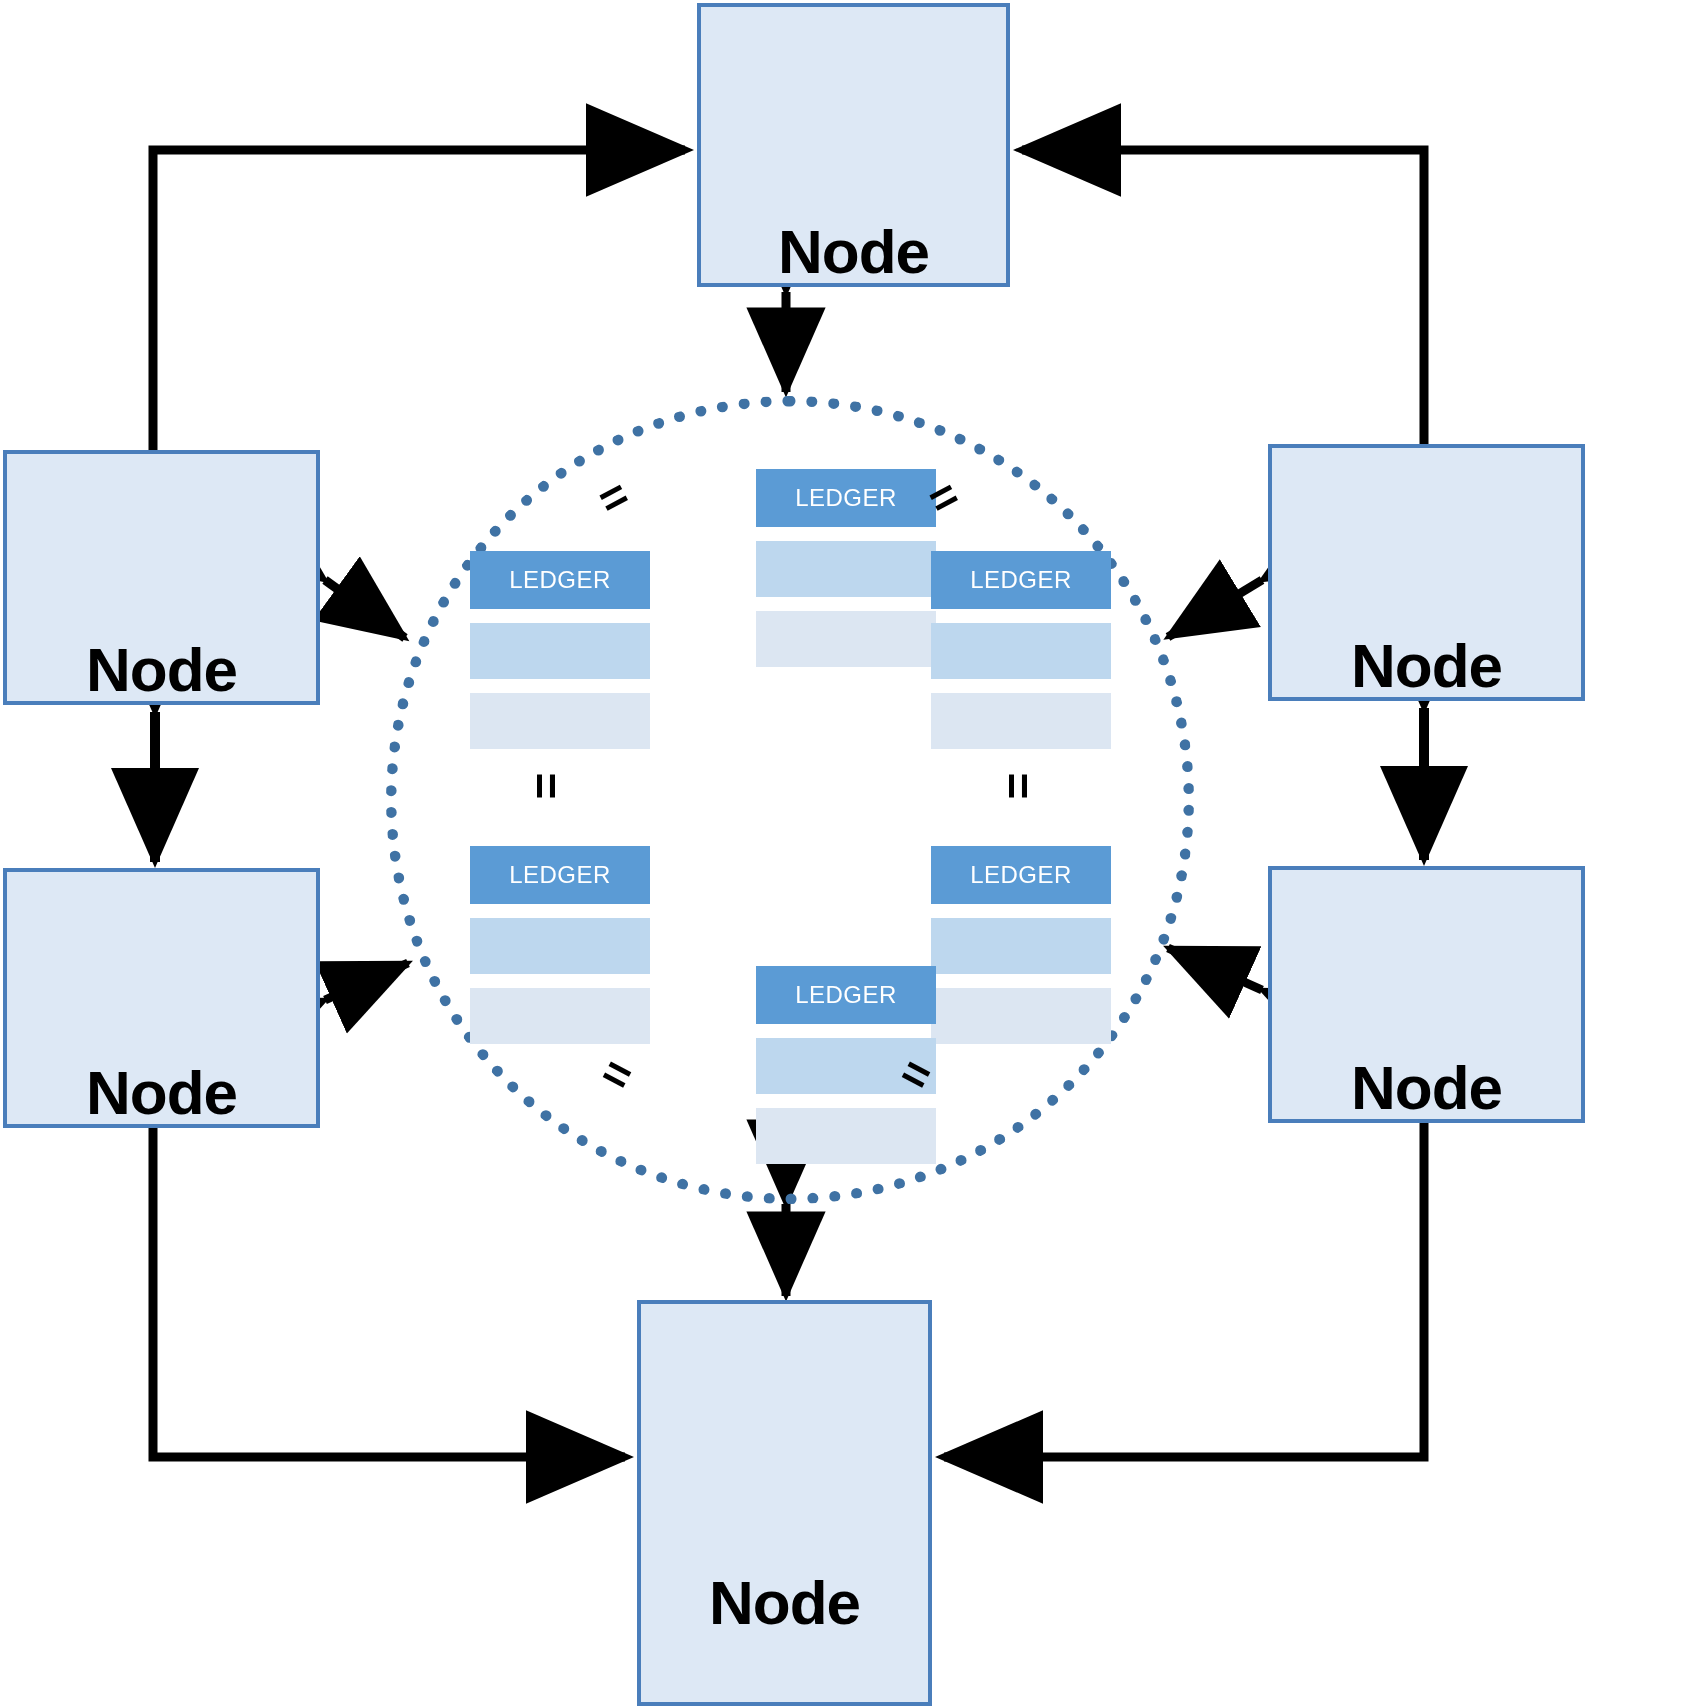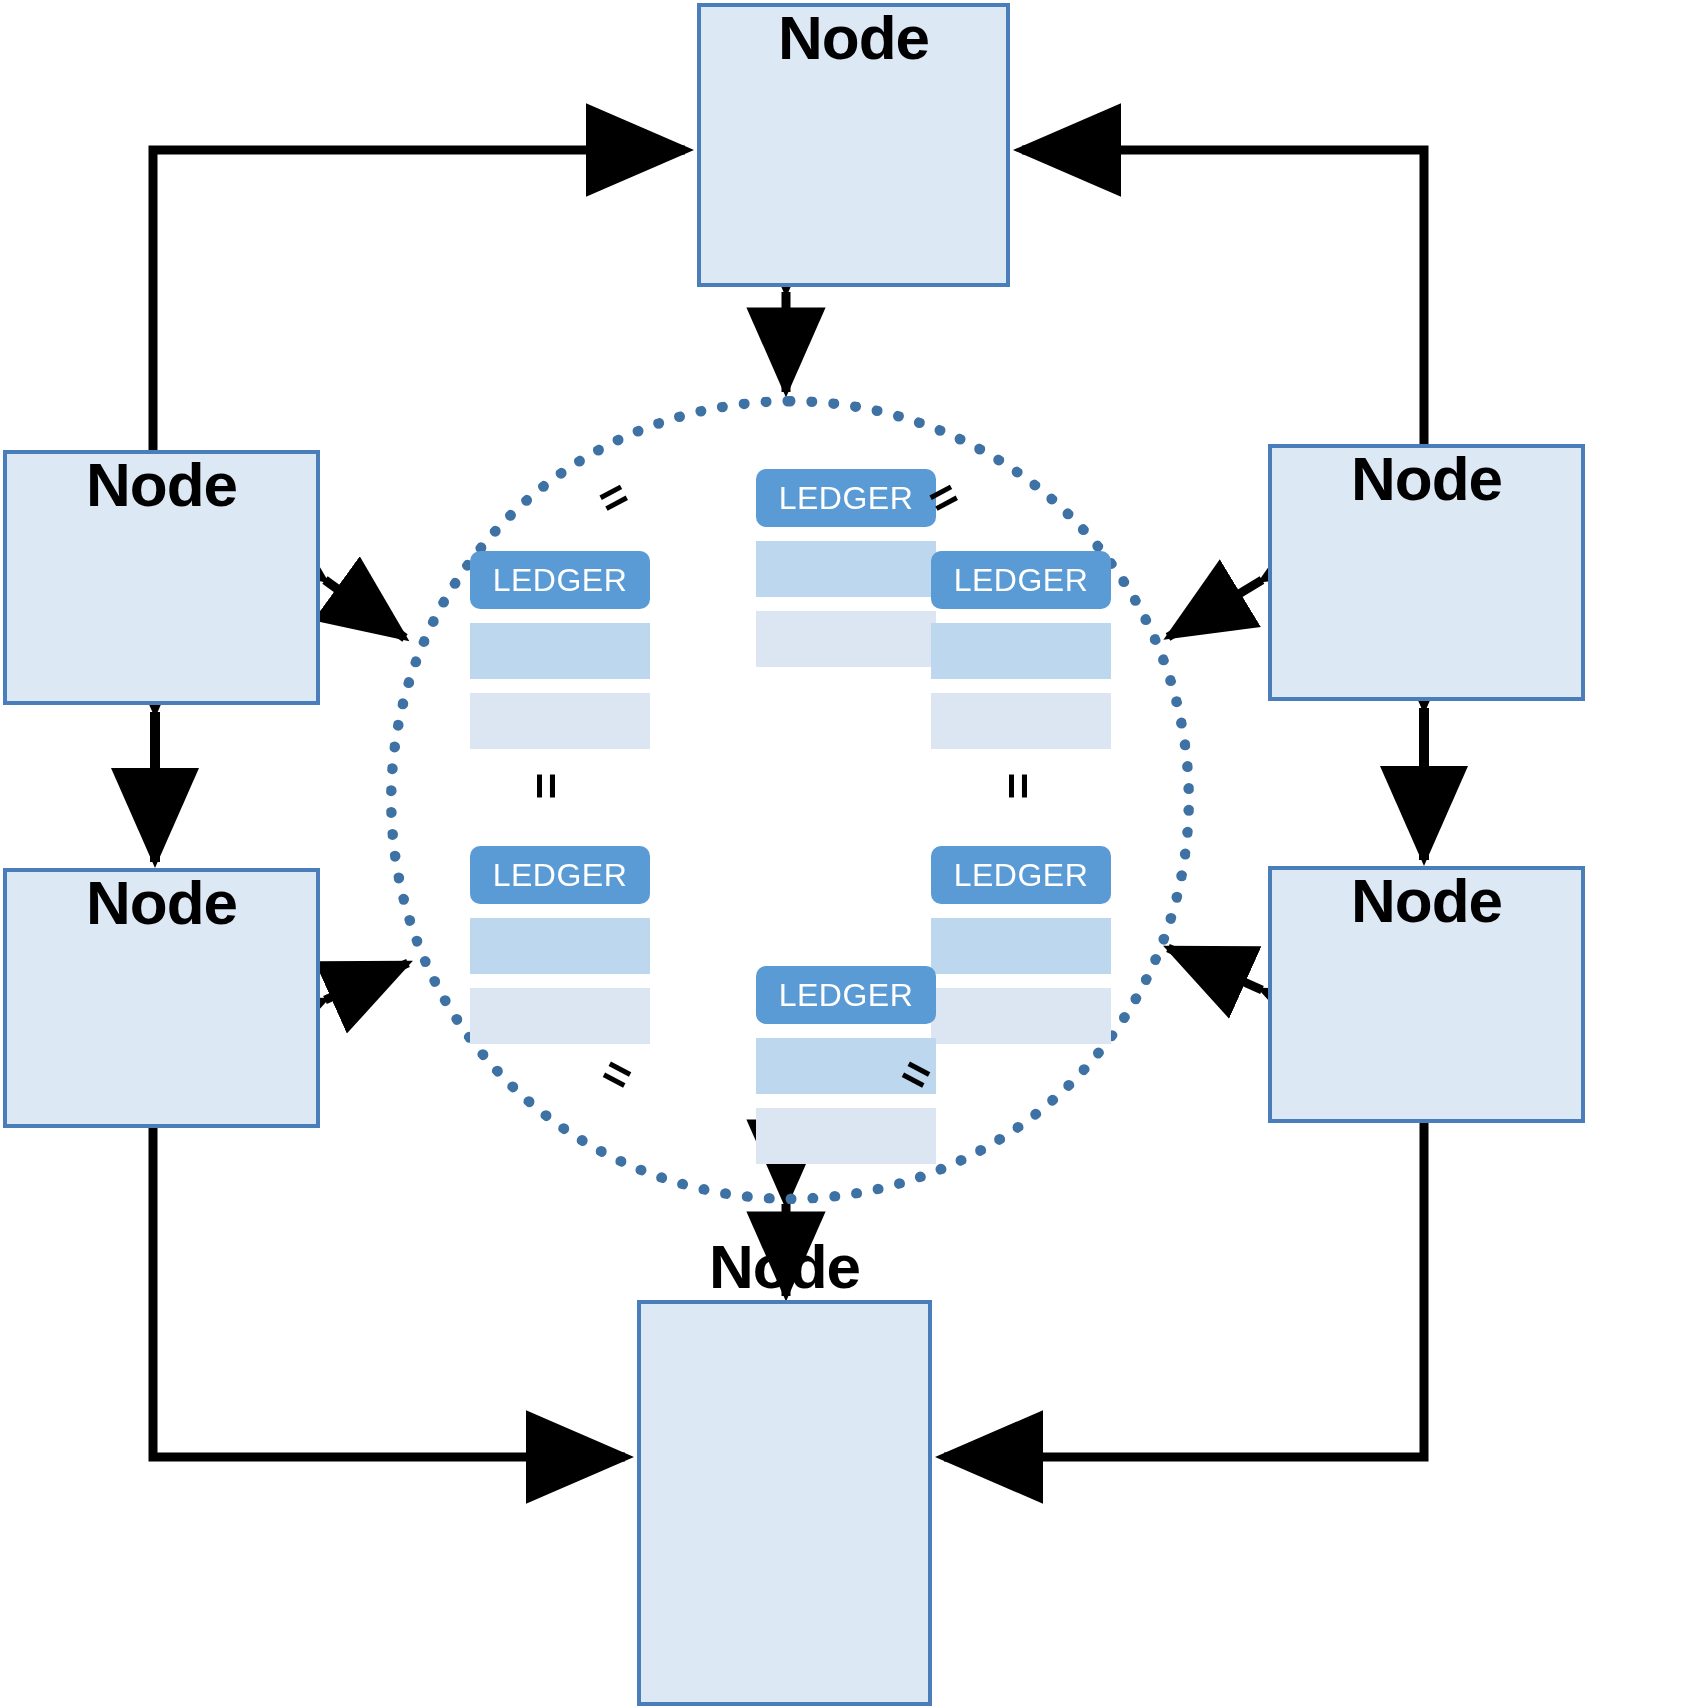--- a/index.html
+++ b/index.html
@@ -6,21 +6,21 @@
   body{width:1698px;height:1706px;position:relative;overflow:hidden;
        font-family:"Liberation Sans","DejaVu Sans",sans-serif;}
   #stage{position:absolute;left:0;top:0;width:1698px;height:1706px;}
 
   
   .node{
     position:absolute;
     background:#dde8f5;
     border:4px solid #4a7ebb;
     box-sizing:border-box;
-    display:flex;align-items:flex-start;justify-content:center;
+    display:flex;align-items:flex-end;justify-content:center;
   }
   .node .node-label{
     font-size:62px;
     font-weight:bold;
     color:#000000;
     letter-spacing:-1px;
     line-height:1;
     font-family:"Liberation Sans","DejaVu Sans",sans-serif;
   }
 
@@ -31,27 +31,26 @@
     border:11px dotted #3f72a4;
     box-sizing:border-box;
     background:transparent;
   }
 
   
   .ledger{position:absolute;width:180px;}
   .ledger .hdr{
     background:#5b9bd5;
     color:#ffffff;
-    font-size:32px;
+    font-size:24px;
     height:58px;
     line-height:58px;
     text-align:center;
     letter-spacing:0.5px;
     font-family:"Liberation Sans","DejaVu Sans",sans-serif;
-    border-radius:10px;
   }
   .ledger .row1{background:#bdd7ee;height:56px;margin-top:14px;}
   .ledger .row2{background:#dce6f2;height:56px;margin-top:14px;}
 
   
   .consensus-word{
     position:absolute;
     font-size:63px;
     font-weight:bold;
     color:#000000;

